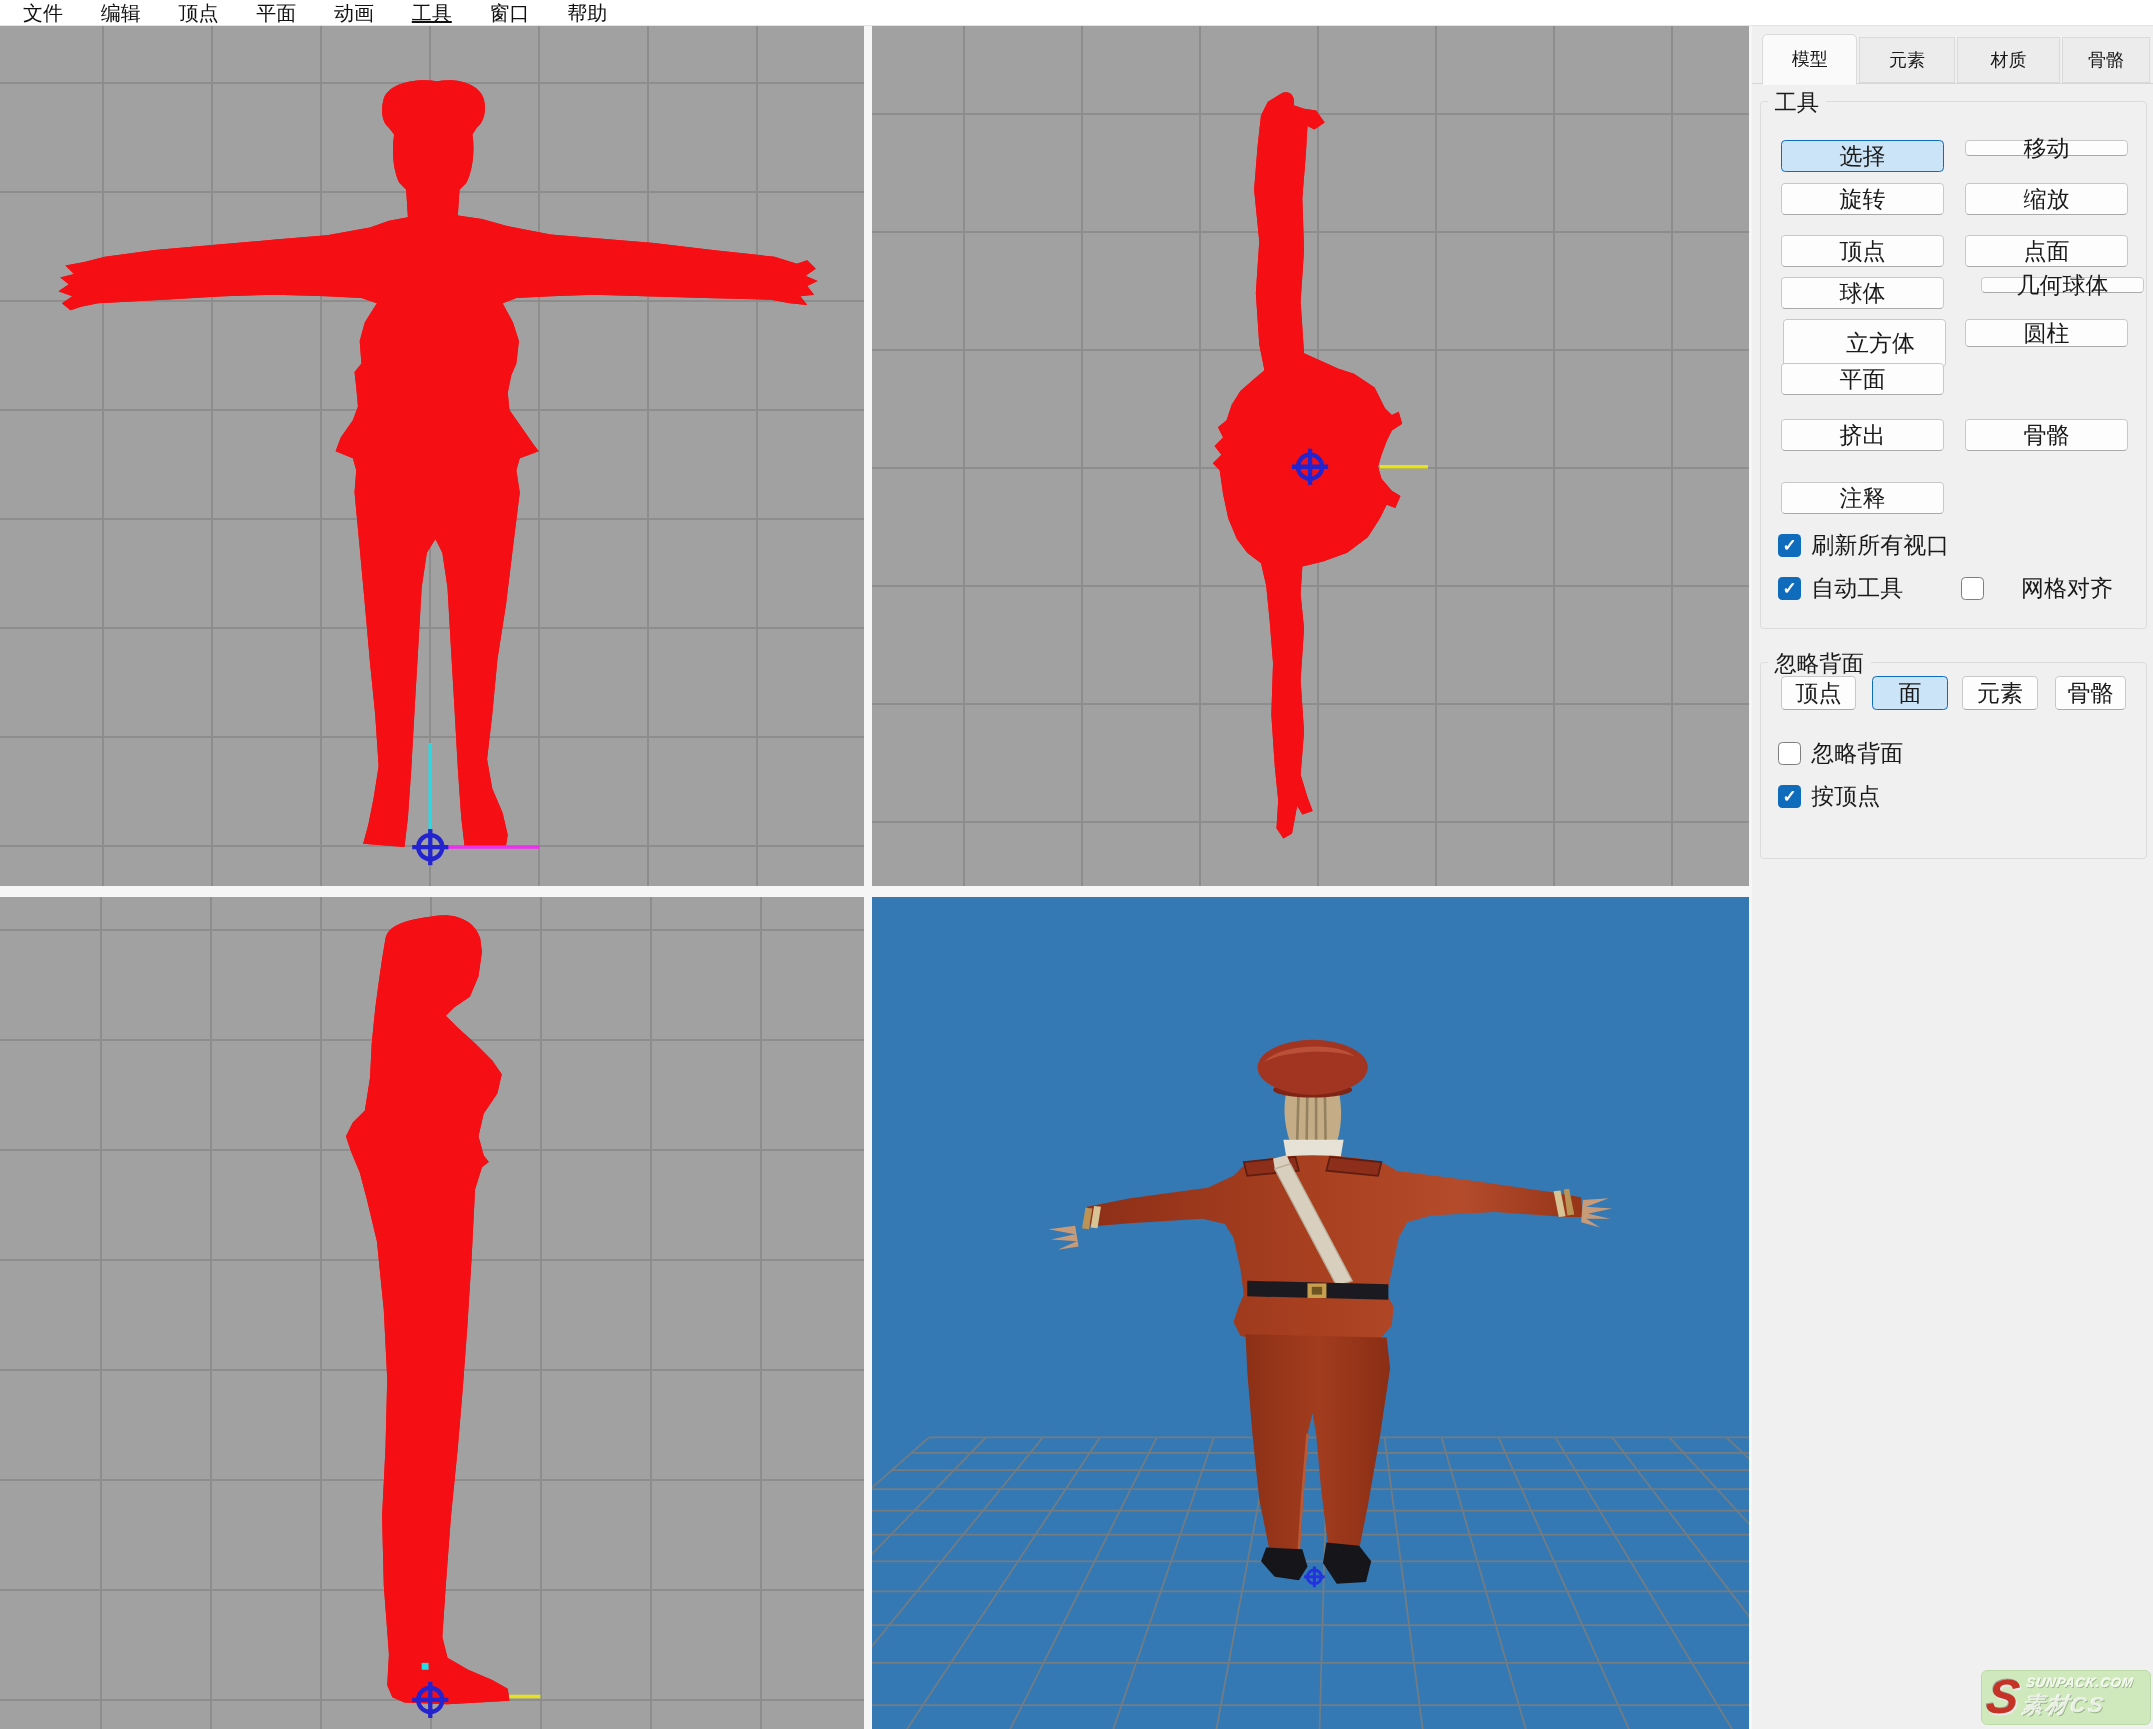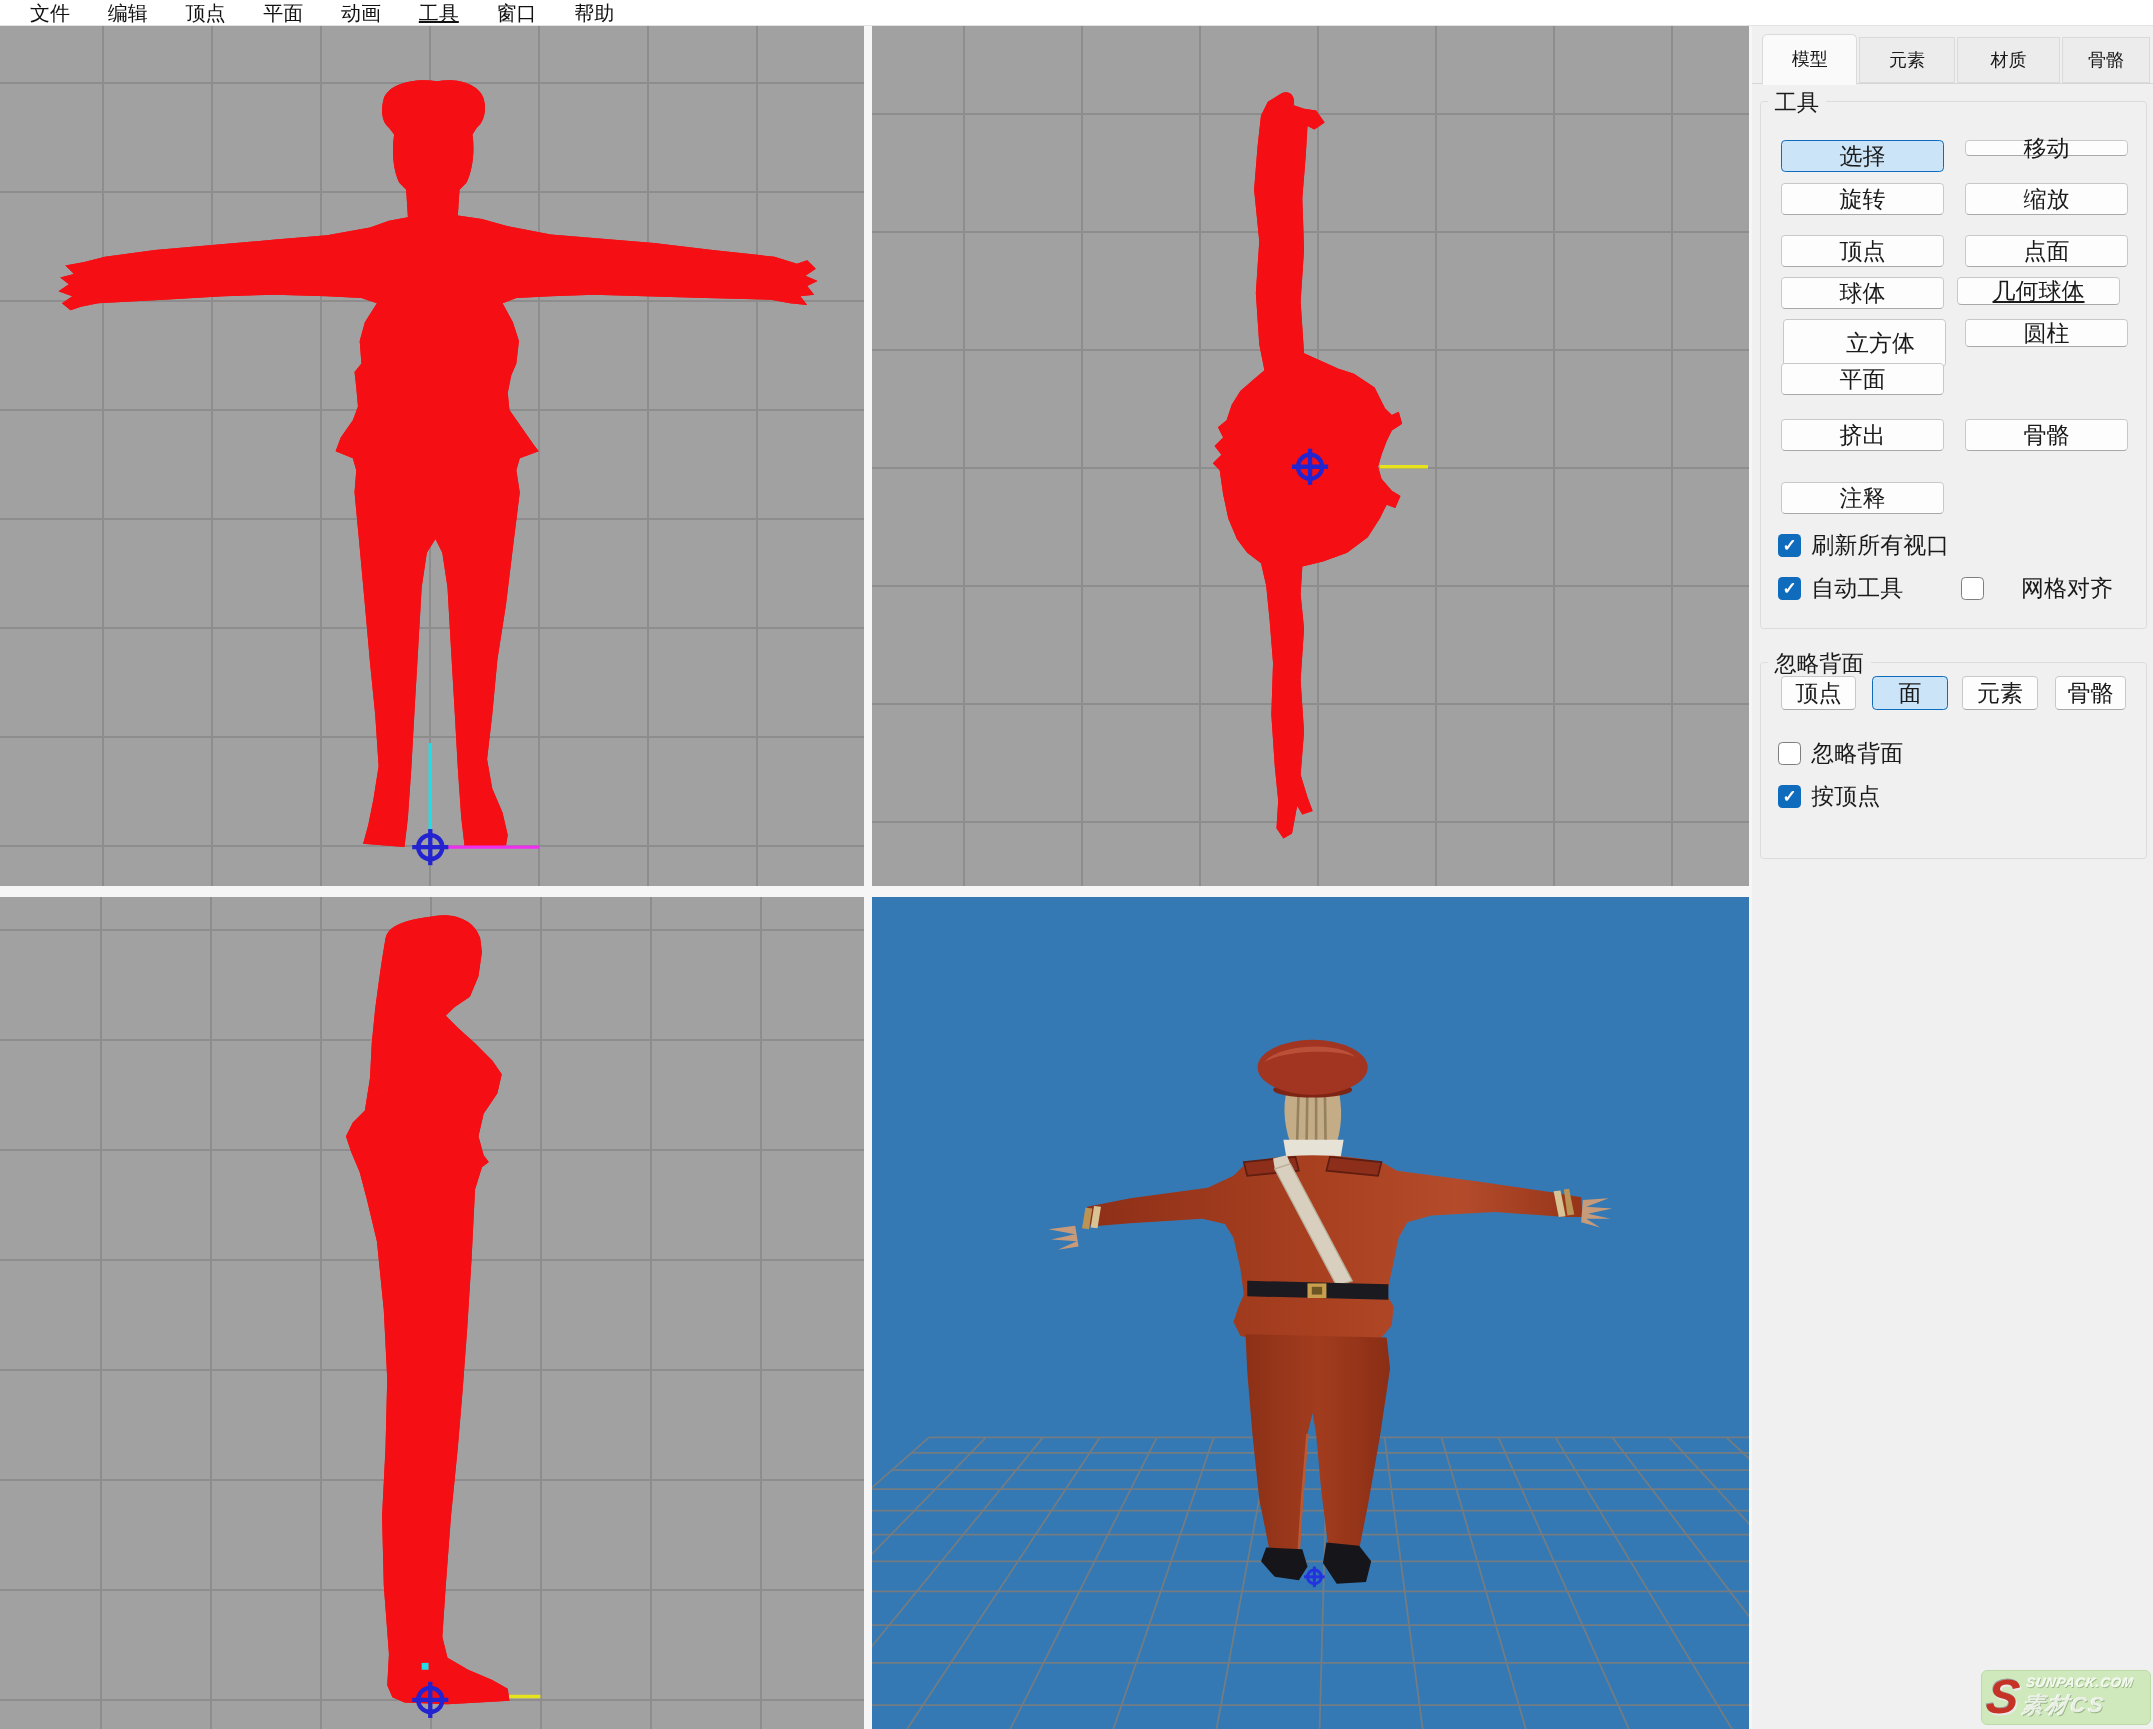--- a/index.html
+++ b/index.html
@@ -1,21 +1,21 @@
 <!DOCTYPE html>
 <html style="--accent: #0f6cbd; --accent-light: #cce4f7; --panel-bg: #f0f0f0; --wire-red: #f50f14; --marker-blue: #2323cf; --axis-cyan: #22dde6; --axis-magenta: #ee30ee; --axis-yellow: #e6e31c; --vp-gray: #a1a1a1; --vp-grid: #8d8d8d; --vp-blue: #3579b4; --floor-grid: #7d7d7a;font-size:13.8px"><head>
 <meta charset="utf-8">
 <style>
   html,body{margin:0;padding:0;}
   body{font-family:"Liberation Sans",sans-serif;background:#f6f6f6;}
   #app{position:relative;width:2154px;height:1729px;overflow:hidden;background:#f6f6f6;}
 
   
   #menubar{position:absolute;left:0;top:0;width:2154px;height:26px;background:#ffffff;
-    border-bottom:0.9px solid #e3e3e3;display:flex;align-items:center;padding-left:23px;box-sizing:border-box;}
+    border-bottom:0.9px solid #e3e3e3;display:flex;align-items:center;padding-left:16px;box-sizing:border-box;}
   .menu-item{font-size:20px;line-height:26px;color:#111;padding:0 6.9px;margin-right:24px;white-space:nowrap;cursor:default;}
   .menu-item.underlined{text-decoration:underline;}
 
   
   .viewport{position:absolute;background-color:var(--vp-gray);overflow:hidden;}
   .viewport.ortho{
     background-image:
       linear-gradient(to right, var(--vp-grid) 1.7px, transparent 1.7px),
       linear-gradient(to bottom, var(--vp-grid) 1.7px, transparent 1.7px);
   }
@@ -262,21 +262,21 @@
     <div class="groupbox" id="group-tools" style="left:7.7px;top:75px;width:385px;height:526px;"></div>
     <div class="group-label" style="left:15.5px;top:61px;">工具</div>
     <div id="tool-buttons">
         <div class="panel-btn selected" style="left:29px;top:114px;width:163px;height:32px;">选择</div>
         <div class="panel-btn" style="left:213px;top:114px;width:163px;height:16px;">移动</div>
         <div class="panel-btn" style="left:29px;top:157px;width:163px;height:32px;">旋转</div>
         <div class="panel-btn" style="left:213px;top:157px;width:163px;height:32px;">缩放</div>
         <div class="panel-btn" style="left:29px;top:209px;width:163px;height:32px;">顶点</div>
         <div class="panel-btn" style="left:213px;top:209px;width:163px;height:32px;">点面</div>
         <div class="panel-btn" style="left:29px;top:251px;width:163px;height:32px;">球体</div>
-        <div class="panel-btn" style="left:205px;top:251px;width:163px;height:28px;text-decoration:underline;">几何球体</div>
+        <div class="panel-btn" style="left:229px;top:251px;width:163px;height:16px;">几何球体</div>
         <div class="panel-btn" style="left:31px;top:293px;width:163px;height:48px;padding-left:32px;">立方体</div>
         <div class="panel-btn" style="left:213px;top:293px;width:163px;height:28px;">圆柱</div>
         <div class="panel-btn" style="left:29px;top:337px;width:163px;height:32px;">平面</div>
         <div class="panel-btn" style="left:29px;top:393px;width:163px;height:32px;">挤出</div>
         <div class="panel-btn" style="left:213px;top:393px;width:163px;height:32px;">骨骼</div>
         <div class="panel-btn" style="left:29px;top:456px;width:163px;height:32px;">注释</div>
         <div class="checkbox-row" style="left:26px;top:504px;">
           <span class="cb-box checked">✓</span>
           <span>刷新所有视口</span>
         </div>

